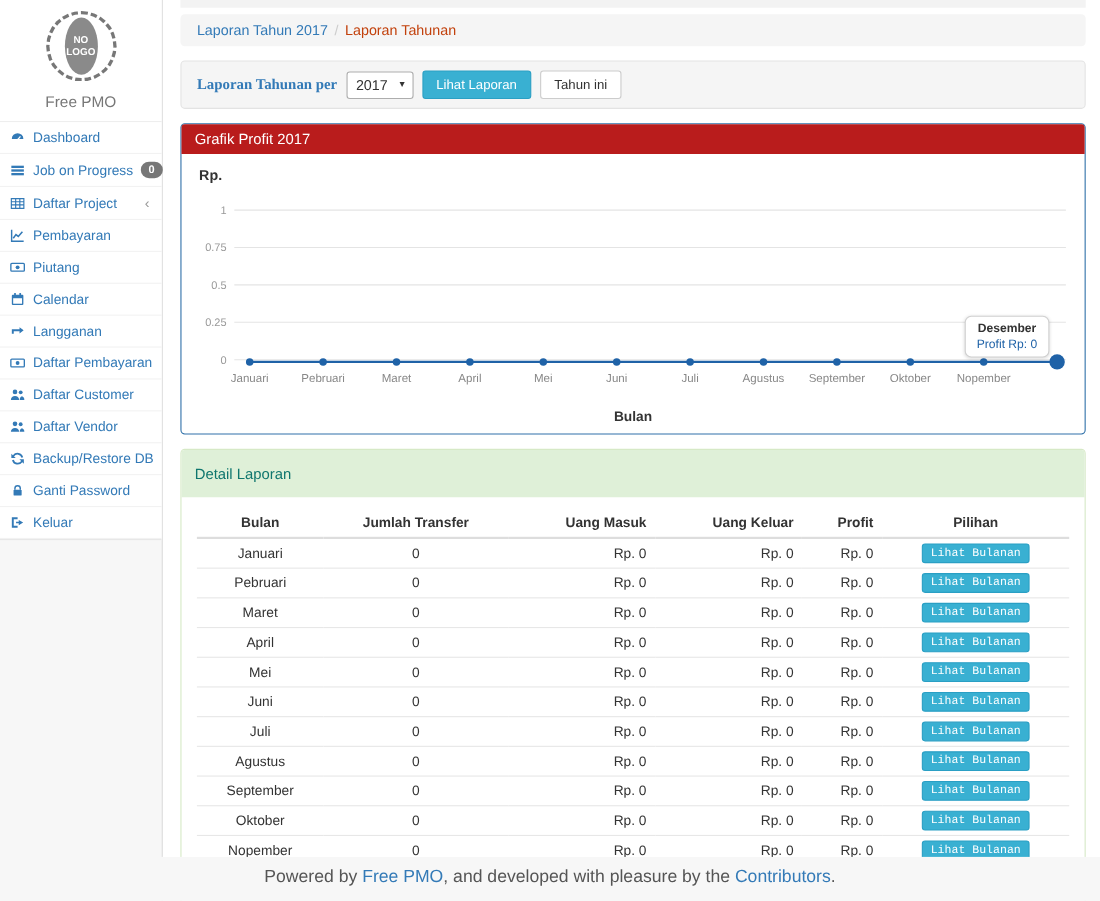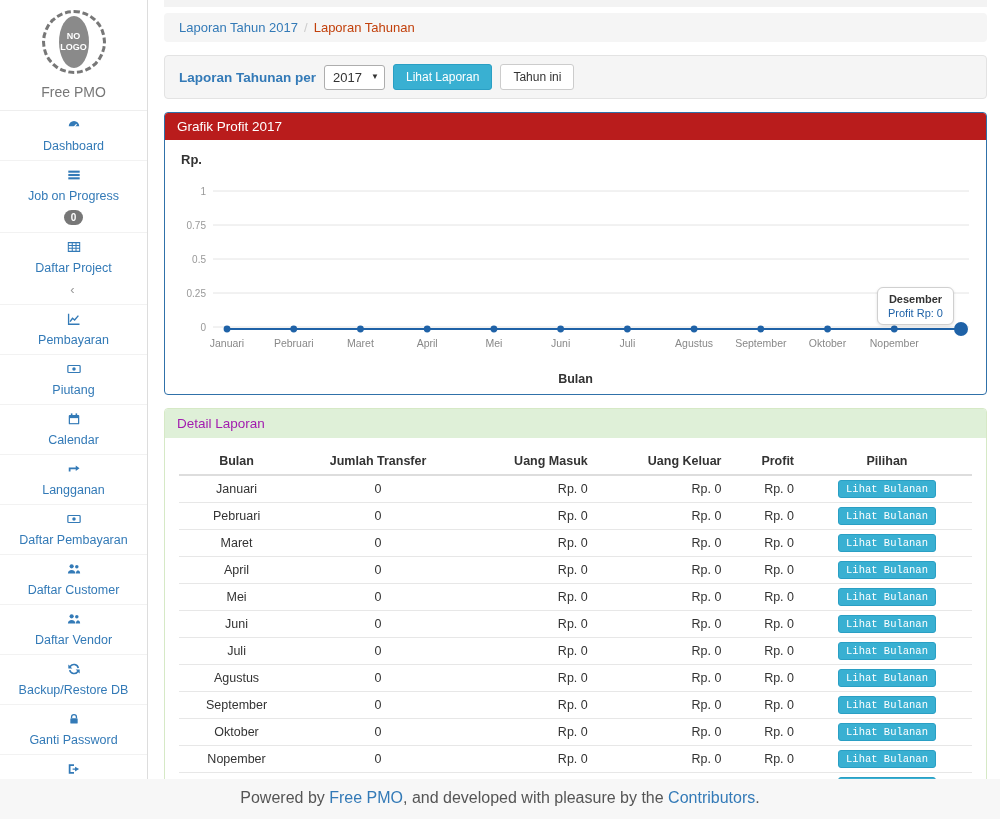--- a/index.html
+++ b/index.html
@@ -11,57 +11,57 @@
     background:#f7f7f7; border-right:1px solid #ddd; z-index:1; }
   .sidebar-inner { background:#fff; border-bottom:1px solid #e7e7e7; padding-top:8px; }
   .logo-wrap { width:64px; height:64px; margin:2px auto 6px; border:3px dashed #777;
     border-radius:50%; display:flex; align-items:center; justify-content:center; background:#fff; }
   .logo { width:30px; height:52px; border-radius:50%; background:#8a8a8a; color:#fff;
     display:flex; align-items:center; justify-content:center; text-align:center;
     font-size:9px; font-weight:bold; white-space:pre-line; line-height:1.2; }
   .brand { text-align:center; color:#777; font-size:14px; padding:4px 0 10px;
     border-bottom:1px solid #eee; }
   .side-item { display:flex; align-items:center; gap:7px; padding:7px 9px;
-    color:#337ab7; border-bottom:1px solid #f2f2f2; cursor:pointer;flex-direction:column; }
+    color:#337ab7; border-bottom:1px solid #f2f2f2; cursor:pointer; }
   .side-item .icn { width:14px; height:14px; flex:0 0 14px; display:inline-flex; }
   .side-item .icn svg { width:14px; height:14px; fill:currentColor; }
   .side-item .lbl { flex:1 1 auto; font-size:12.5px; white-space:nowrap; }
   .badge { background:#777; color:#fff; border-radius:10px; font-size:10px;
     padding:2px 7px; font-weight:bold; }
   .chev { color:#999; font-size:13px; padding-right:2px; }
 
   
   .main { margin-left:149px; padding:0 13px 0 15px; position:relative; }
   .top-strip { height:7px; background:#f3f3f3; margin-bottom:6px; }
   .breadcrumb { background:#f5f5f5; border-radius:4px; padding:7px 15px;
     color:#999; margin-bottom:13px; font-size:13px; }
   .breadcrumb a { color:#337ab7; text-decoration:none; }
   .breadcrumb .cur { color:#c2410c; }
   .breadcrumb .sep { color:#ccc; padding:0 6px; }
 
   .well { background:#f5f5f5; border:1px solid #e3e3e3; border-radius:4px;
     padding:8px 14px; margin-bottom:13px; display:flex; align-items:center; gap:8px; }
-  .well .flabel { color:#337ab7; font-weight:bold; font-size:13.5px; }
+  .well .flabel { color:#337ab7; font-weight:bold; font-size:13.5px;font-family:Liberation Serif, serif; }
   .sel-wrap { position:relative; display:inline-block; }
   select.year { appearance:none; -webkit-appearance:none; border:1px solid #adadad;
     border-radius:3px; background:#fff; font-size:13px; padding:4px 22px 4px 8px;
     font-family:"Liberation Sans", sans-serif; color:#333; }
   .sel-caret { position:absolute; right:6px; top:7px; font-size:8px; color:#333; pointer-events:none; }
   .btn { display:inline-block; border-radius:3px; font-size:12px; padding:5px 12px;
     cursor:pointer; border:1px solid transparent; font-family:"Liberation Sans", sans-serif; }
   .btn-info { background:#39b0d2; border-color:#2a9fc4; color:#fff; }
   .btn-default { background:#fff; border-color:#ccc; color:#333; }
   .btn-xs { font-size:10.5px; padding:2px 7px;font-family:Liberation Mono, monospace; }
 
   .panel { border-radius:4px; margin-bottom:13px; background:#fff; }
   .panel-primary { border:1px solid #3071a9; }
   .panel-primary > .phead { background:#b91c1c; color:#fff; padding:6px 12px;
     font-size:13.5px; border-radius:3px 3px 0 0; }
   .panel-success { border:1px solid #d6e9c6; }
-  .panel-success > .phead { background:#dff0d8; color:#a21caf; padding:7px 12px;
+  .panel-success > .phead { background:#dff0d8; color:#0f766e; padding:14px 12px;
     font-size:13.5px; border-radius:3px 3px 0 0; }
   .pbody { padding:10px 14px 8px; position:relative; }
 
   .ylab { font-weight:bold; font-size:13px; color:#333; margin:2px 0 2px 2px; }
   .xlab { font-weight:bold; font-size:12.5px; color:#333; text-align:center; margin-top:-2px; }
   .chart-wrap { position:relative; }
   .chart-tooltip { position:absolute; right:18px; top:118px; background:#fff;
     border:1px solid #d0d0d0; border-radius:6px; padding:5px 10px; text-align:center;
     box-shadow:0 1px 3px rgba(0,0,0,.12); }
   .chart-tooltip .tt1 { font-weight:bold; font-size:11px; color:#333; }

